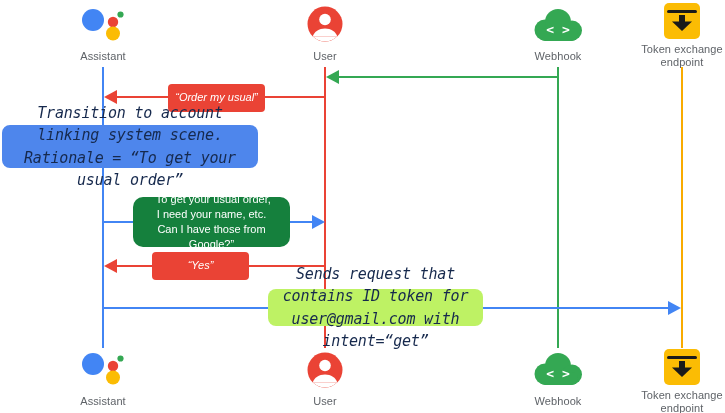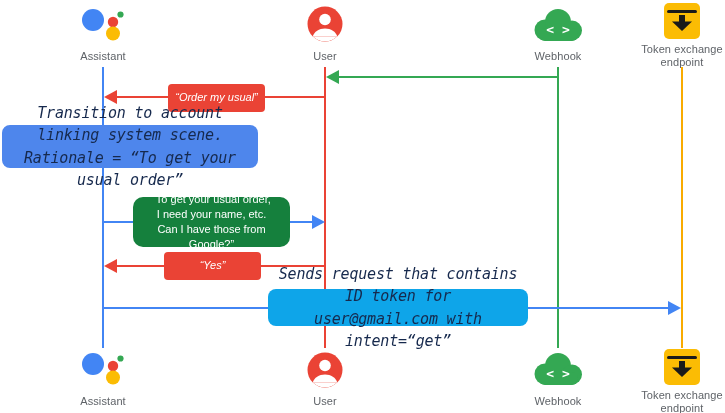--- a/index.html
+++ b/index.html
@@ -48,23 +48,23 @@
 
   <div class="bubble small" style="left:168px;top:84px;width:97px;height:28px;background:#EA4335;">“Order my usual”</div>
 
   <div class="bubble mono" style="left:2px;top:125px;width:256px;height:43px;background:#4e86ec;">Transition to account linking system scene.
 Rationale = “To get your usual order”</div>
 
   <div class="bubble" style="left:133px;top:197px;width:157px;height:50px;background:#15803d;">“To get your usual order,
 I need your name, etc.
 Can I have those from Google?”</div>
 
-  <div class="bubble small" style="left:164px;top:252px;width:97px;height:28px;background:#EA4335;">“Yes”</div>
+  <div class="bubble small" style="left:152px;top:252px;width:97px;height:28px;background:#EA4335;">“Yes”</div>
 
-  <div class="bubble mono" style="left:268px;top:289px;width:260px;height:37px;background:#0ea5e9;">Sends request that contains ID token for
+  <div class="bubble mono" style="left:268px;top:289px;width:215px;height:37px;background:#bef264;">Sends request that contains ID token for
 user@gmail.com with intent=“get”</div>
 
   <div class="actor-icon" style="left:81px;top:6px;">
     <svg width="44" height="36" viewBox="0 0 44 36">
       <circle cx="12" cy="14" r="11" fill="#4285F4"></circle>
       <circle cx="32" cy="16" r="5.2" fill="#EA4335"></circle>
       <circle cx="39.5" cy="8.5" r="3.1" fill="#34A853"></circle>
       <circle cx="32" cy="27.5" r="7" fill="#FBBC04"></circle>
     </svg>
   </div>

